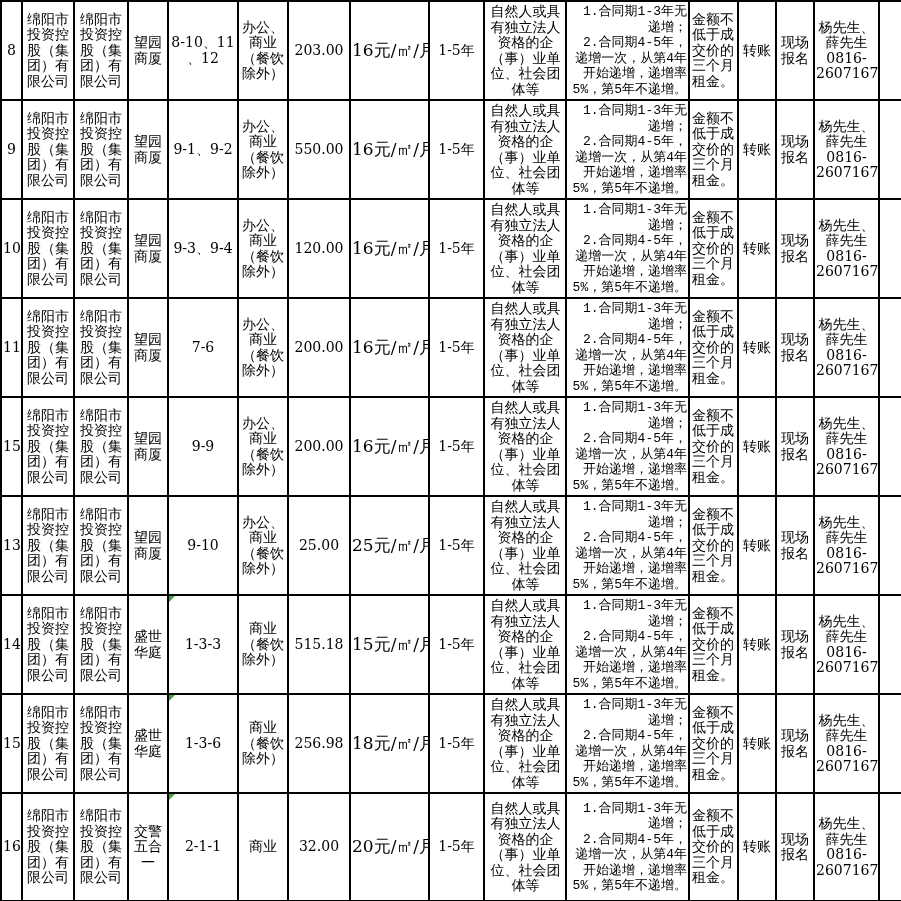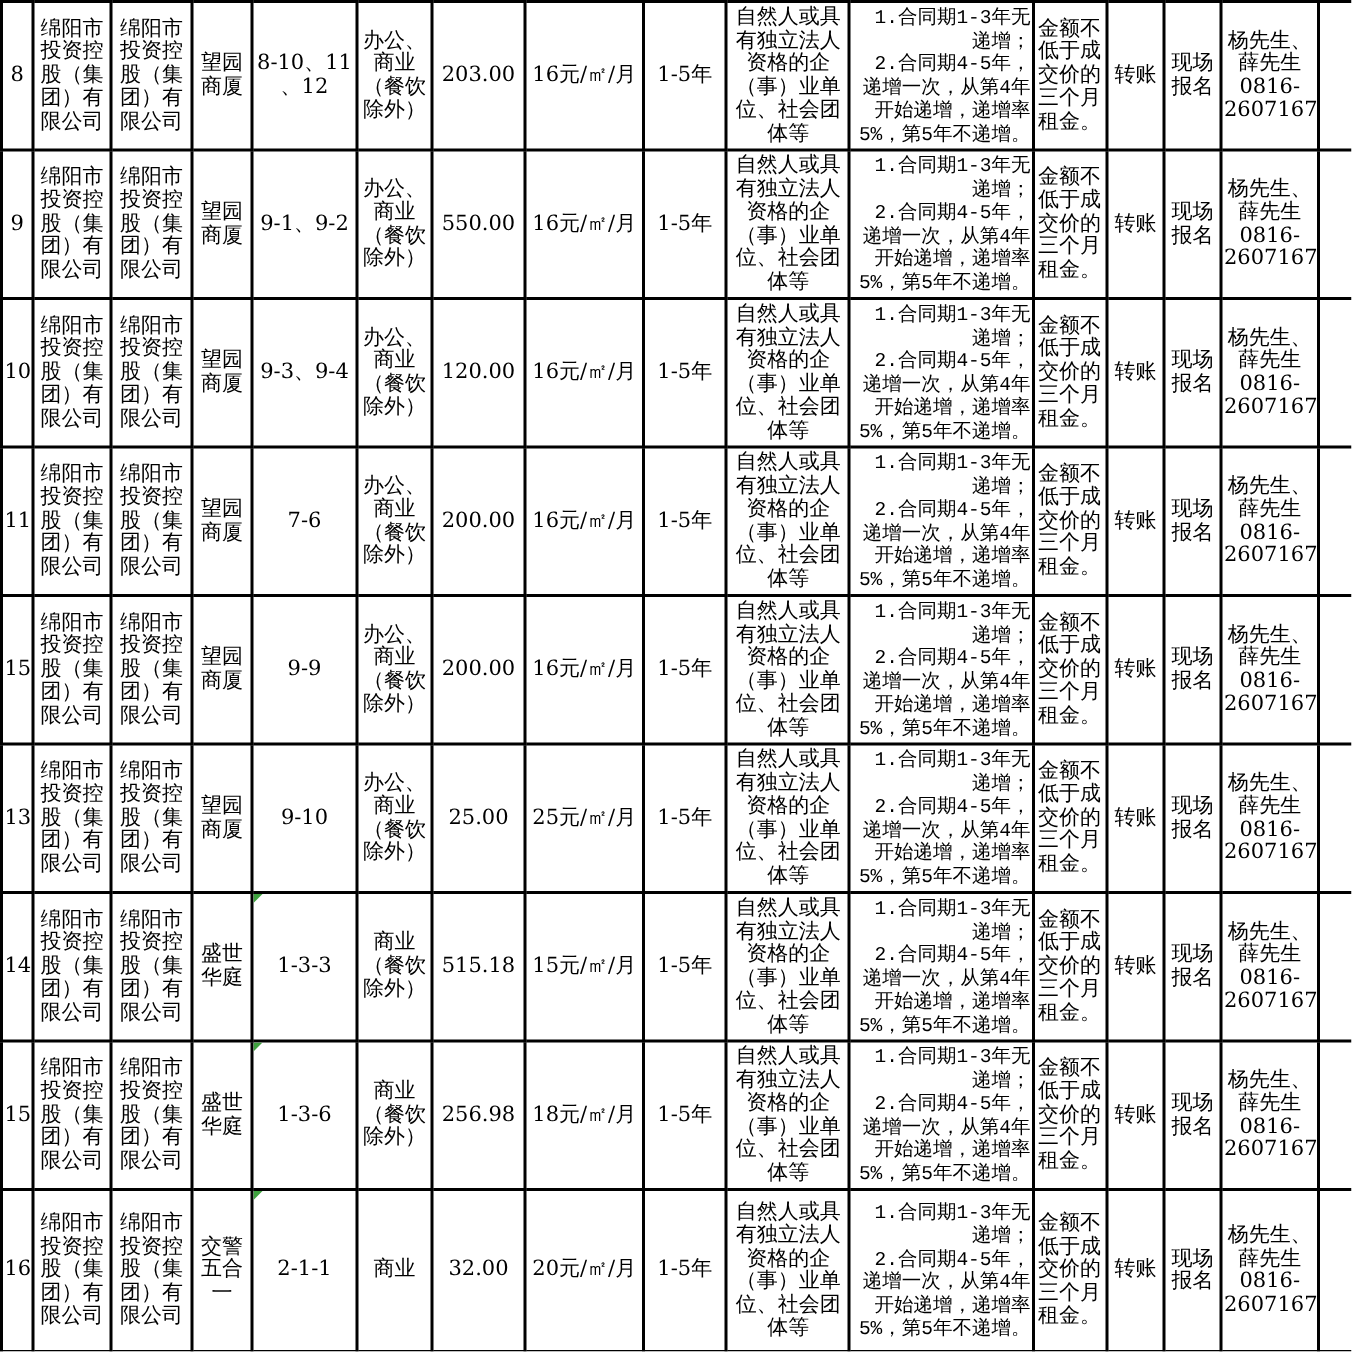--- a/index.html
+++ b/index.html
@@ -22,21 +22,21 @@
   #lease tr:last-child{height:108px;}
   
   col.c0{width:21px}  col.c1{width:52px}  col.c2{width:54px}  col.c3{width:40px}
   col.c4{width:70px}  col.c5{width:50px}  col.c6{width:62px}  col.c7{width:79px}
   col.c8{width:55px}  col.c9{width:82px}  col.c10{width:123px}col.c11{width:49px}
   col.c12{width:38px} col.c13{width:38px} col.c14{width:65px} col.c15{width:32px}
   
   #lease td.col-eligibility{text-align:center;padding-left:2px;}
   #lease td.col-increase_terms{text-align:right;padding-left:2px;font-size:13px;line-height:15.5px;font-family:Liberation Mono, monospace;}
   #lease td.col-deposit{text-align:left;padding-left:2px;font-family:Liberation Serif, serif;}
-  #lease td.col-price{font-size:14px;white-space:nowrap;margin-left:36px;}
+  #lease td.col-price{font-size:17px;white-space:nowrap;margin-left:36px;}
   #lease td.col-area, #lease td.col-term, #lease td.col-unit{white-space:pre-line;}
   
   .flag-icon{
     position:absolute;top:0;left:0;width:0;height:0;
     border-top:6px solid var(--flag,#3FA23F);
     border-right:6px solid transparent;
   }
 </style>
 </head>
 <body>

